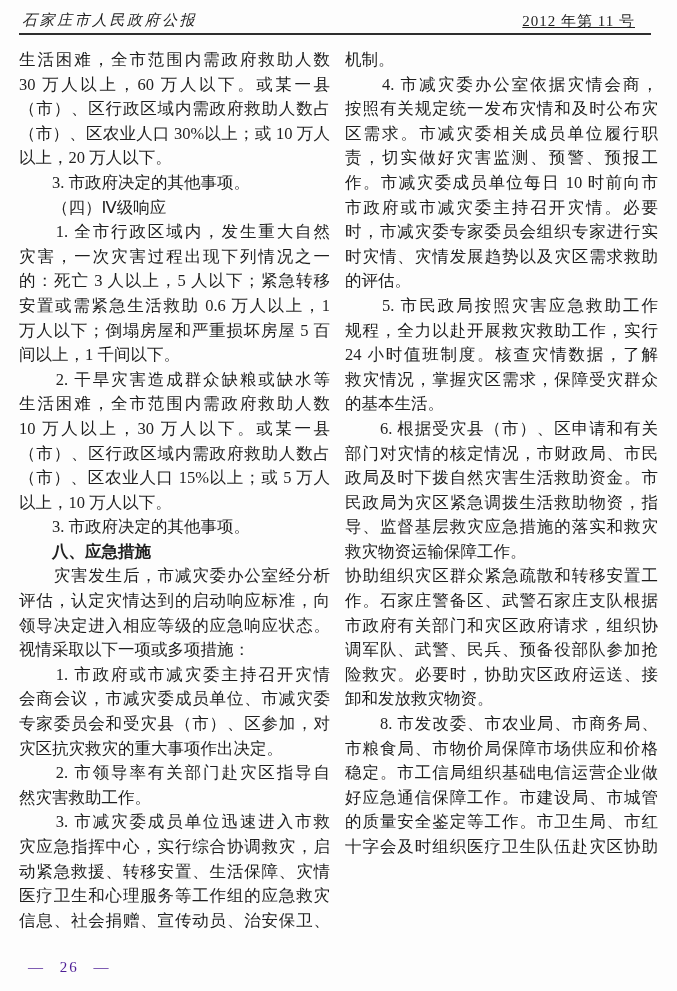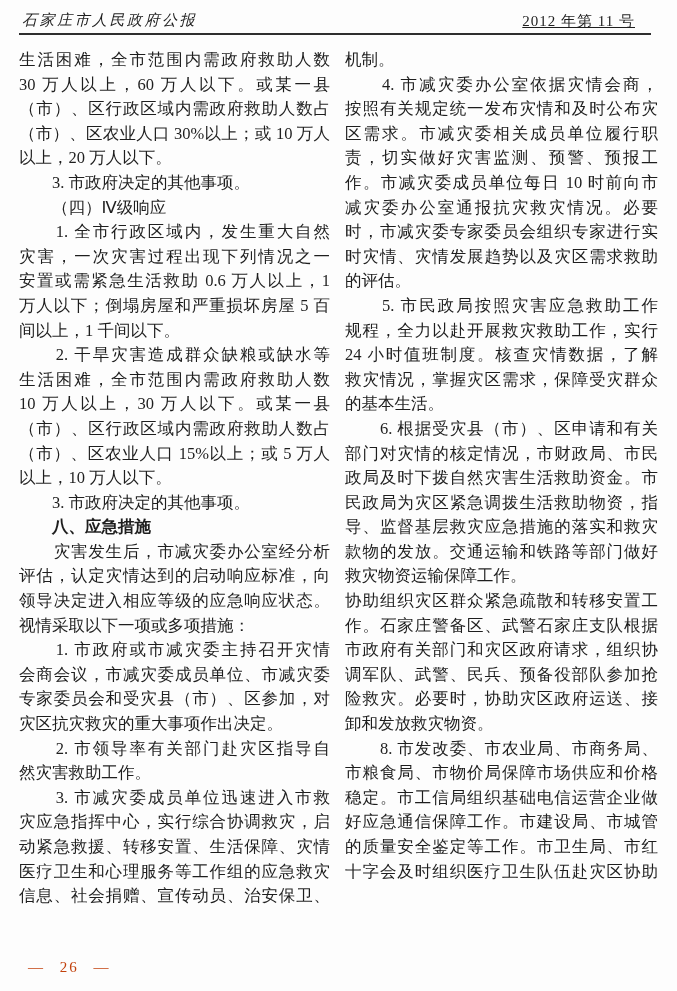--- a/index.html
+++ b/index.html
@@ -41,21 +41,21 @@
     text-align: left;
   }
   .line.body {
     text-align: justify;
     text-align-last: justify;
   }
   .line.heading { font-weight: 700; }
   .page-num {
     position: absolute; left: 28px; top: 959px;
     font-size: 15px; letter-spacing: 2px; word-spacing: 9px;
-    color: #c2410c; white-space: nowrap;
+    color: #4c1d95; white-space: nowrap;
   }
 </style>
 </head>
 <body>
 
 <div class="page">
   <div>
     <span class="pub-title">石家庄市人民政府公报</span>
     <span class="issue-no">2012 年第 11 号</span>
   </div>
@@ -65,20 +65,21 @@
   <div class="col col-left">
       <div class="line body">生活困难，全市范围内需政府救助人数</div>
       <div class="line body">30 万人以上，60 万人以下。或某一县</div>
       <div class="line body">（市）、区行政区域内需政府救助人数占县</div>
       <div class="line body">（市）、区农业人口 30%以上；或 10 万人</div>
       <div class="line para-end">以上，20 万人以下。</div>
       <div class="line para-end">　　3. 市政府决定的其他事项。</div>
       <div class="line para-end">　　（四）Ⅳ级响应</div>
       <div class="line body">　　1. 全市行政区域内，发生重大自然</div>
       <div class="line body">灾害，一次灾害过程出现下列情况之一</div>
+      <div class="line body">的：死亡 3 人以上，5 人以下；紧急转移</div>
       <div class="line body">安置或需紧急生活救助 0.6 万人以上，1</div>
       <div class="line body">万人以下；倒塌房屋和严重损坏房屋 5 百</div>
       <div class="line para-end">间以上，1 千间以下。</div>
       <div class="line body">　　2. 干旱灾害造成群众缺粮或缺水等</div>
       <div class="line body">生活困难，全市范围内需政府救助人数</div>
       <div class="line body">10 万人以上，30 万人以下。或某一县</div>
       <div class="line body">（市）、区行政区域内需政府救助人数占县</div>
       <div class="line body">（市）、区农业人口 15%以上；或 5 万人</div>
       <div class="line para-end">以上，10 万人以下。</div>
       <div class="line para-end">　　3. 市政府决定的其他事项。</div>
@@ -100,35 +101,34 @@
       <div class="line body">信息、社会捐赠、宣传动员、治安保卫、</div>
     </div>
 
   <div class="col col-right">
       <div class="line para-end">机制。</div>
       <div class="line body">　　4. 市减灾委办公室依据灾情会商，</div>
       <div class="line body">按照有关规定统一发布灾情和及时公布灾</div>
       <div class="line body">区需求。市减灾委相关成员单位履行职</div>
       <div class="line body">责，切实做好灾害监测、预警、预报工</div>
       <div class="line body">作。市减灾委成员单位每日 10 时前向市</div>
-      <div class="line body">减灾委办公室通报抗灾救灾情况。必要</div>
+      <div class="line body">市政府或市减灾委主持召开灾情。必要</div>
       <div class="line body">时，市减灾委专家委员会组织专家进行实</div>
       <div class="line body">时灾情、灾情发展趋势以及灾区需求救助</div>
       <div class="line para-end">的评估。</div>
       <div class="line body">　　5. 市民政局按照灾害应急救助工作</div>
       <div class="line body">规程，全力以赴开展救灾救助工作，实行</div>
       <div class="line body">24 小时值班制度。核查灾情数据，了解</div>
       <div class="line body">救灾情况，掌握灾区需求，保障受灾群众</div>
       <div class="line para-end">的基本生活。</div>
       <div class="line body">　　6. 根据受灾县（市）、区申请和有关</div>
       <div class="line body">部门对灾情的核定情况，市财政局、市民</div>
       <div class="line body">政局及时下拨自然灾害生活救助资金。市</div>
       <div class="line body">民政局为灾区紧急调拨生活救助物资，指</div>
       <div class="line body">导、监督基层救灾应急措施的落实和救灾</div>
-      <div class="line body">款物的发放。交通运输和铁路等部门做好</div>
       <div class="line para-end">救灾物资运输保障工作。</div>
       <div class="line body">协助组织灾区群众紧急疏散和转移安置工</div>
       <div class="line body">作。石家庄警备区、武警石家庄支队根据</div>
       <div class="line body">市政府有关部门和灾区政府请求，组织协</div>
       <div class="line body">调军队、武警、民兵、预备役部队参加抢</div>
       <div class="line body">险救灾。必要时，协助灾区政府运送、接</div>
       <div class="line para-end">卸和发放救灾物资。</div>
       <div class="line body">　　8. 市发改委、市农业局、市商务局、</div>
       <div class="line body">市粮食局、市物价局保障市场供应和价格</div>
       <div class="line body">稳定。市工信局组织基础电信运营企业做</div>

